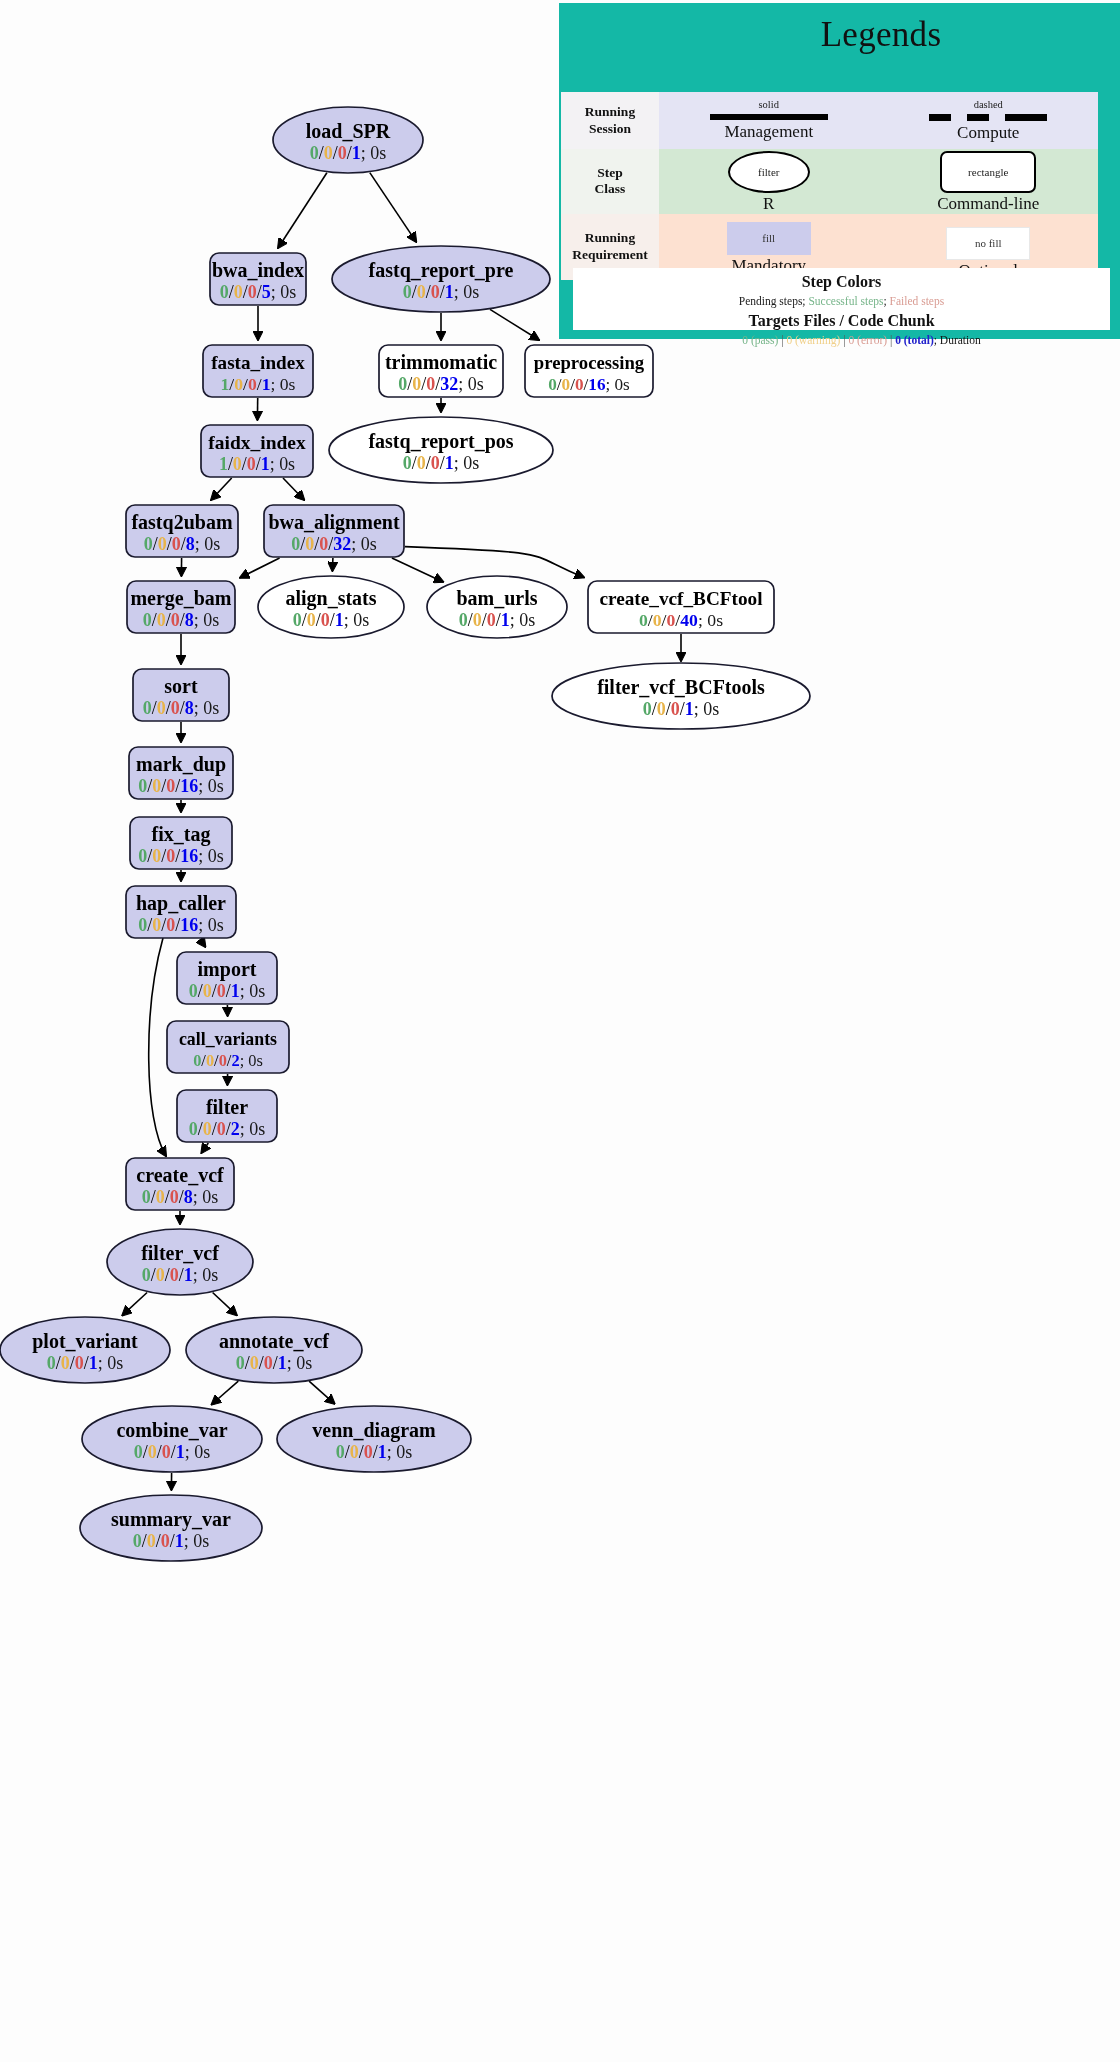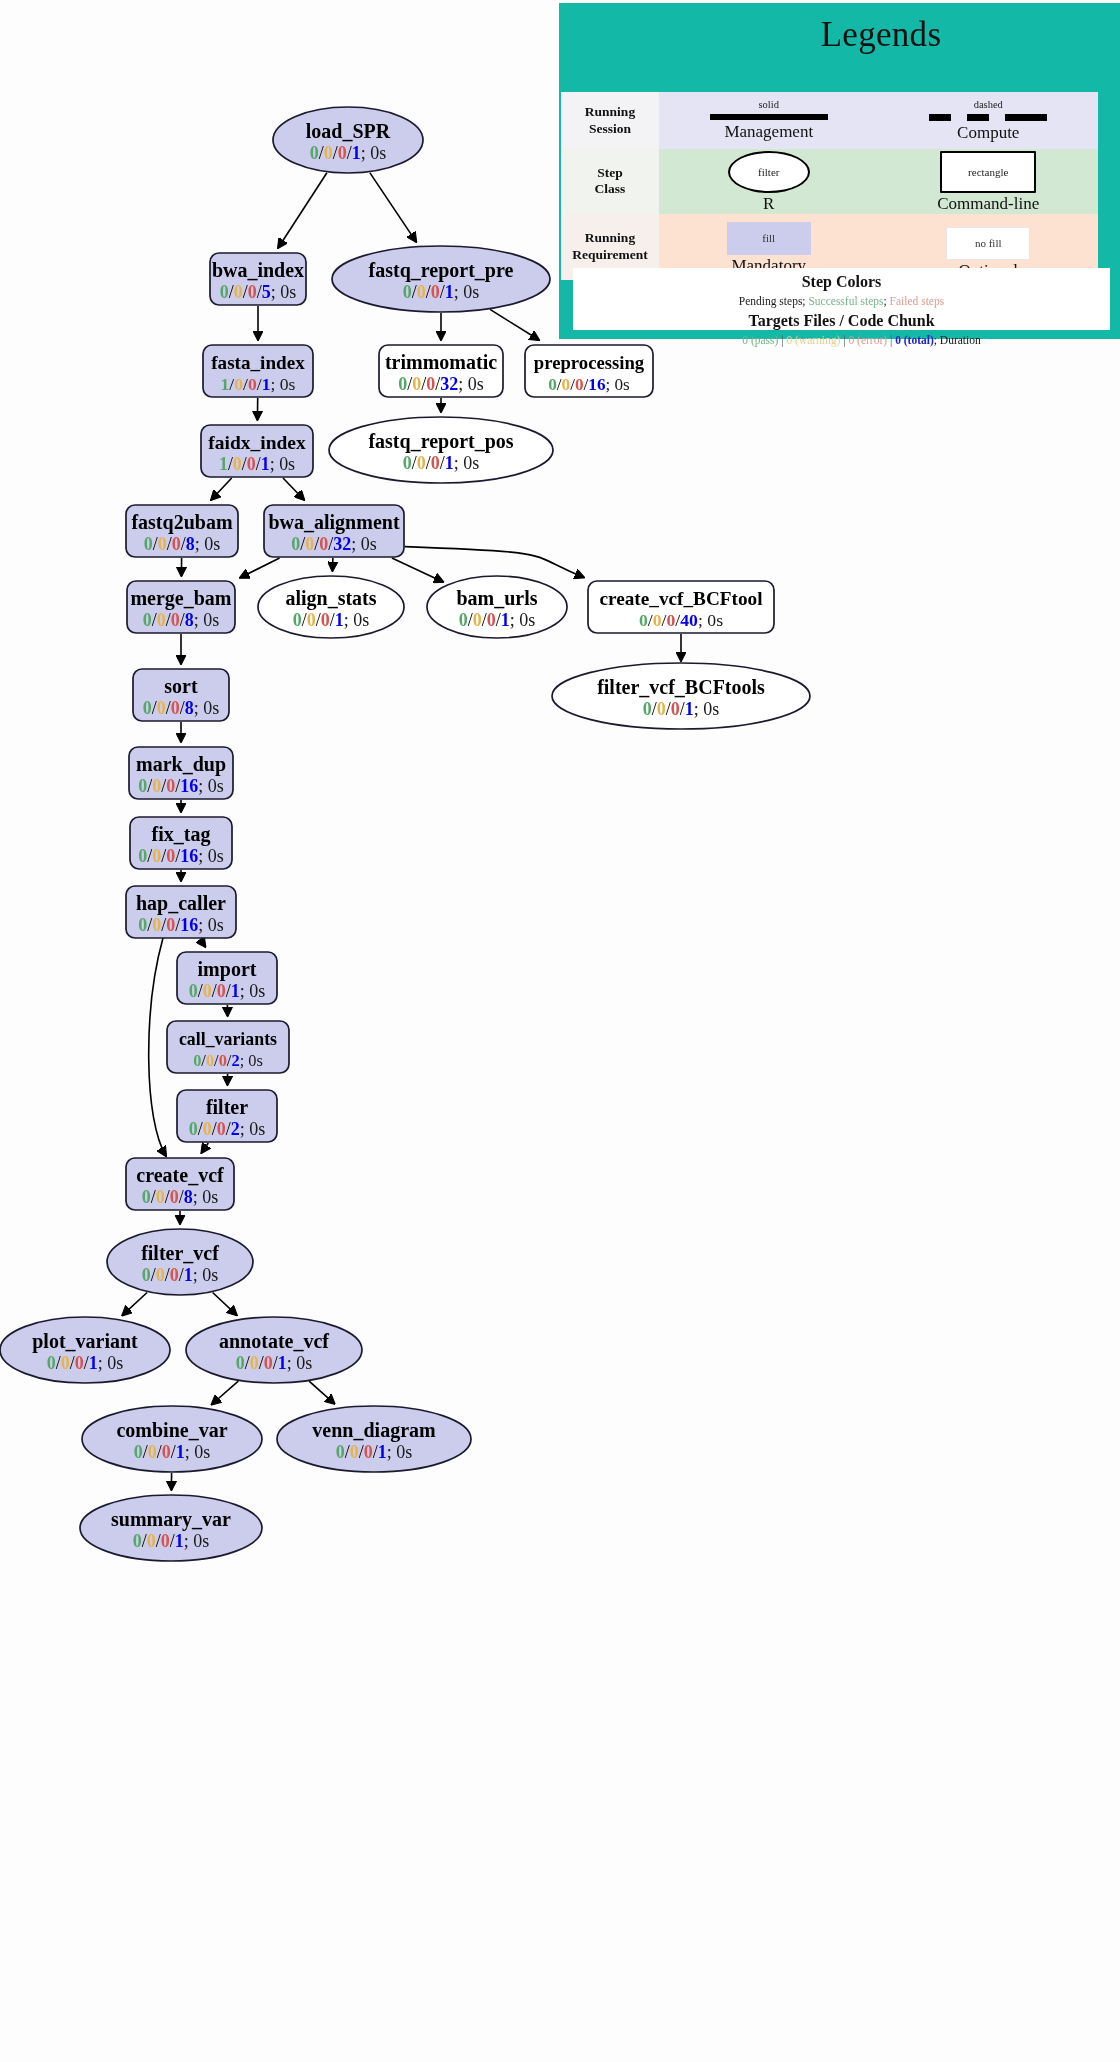--- a/index.html
+++ b/index.html
@@ -62,21 +62,21 @@
   .line-solid { width:118px; height:6px; background:#000; margin:3px auto 2px auto; }
   .line-dashed { width:118px; height:7px; margin:3px auto 2px auto;
     background-image: linear-gradient(to right, #000 0 22px, transparent 22px 38px, #000 38px 60px, transparent 60px 76px, #000 76px 98px);
   }
   .shape-ellipse {
     width:78px; height:38px; border:2px solid #000; border-radius:50%;
     margin:2px auto 1px auto; display:flex; align-items:center; justify-content:center;
     font-size:11px; color:#222; background:#fff;
   }
   .shape-rect {
-    width:92px; height:38px; border:2.3px solid #000; border-radius:1px;
+    width:92px; height:38px; border:2.3px solid #000; border-radius:7px;
     margin:2px auto 1px auto; display:flex; align-items:center; justify-content:center;
     font-size:11px; color:#222; background:#fff;
   }
   .swatch-fill {
     width:82px; height:31px; background:#ccccec; border:1px solid #ccccec;
     margin:3px auto 1px auto; display:flex; align-items:center; justify-content:center;
     font-size:11px; color:#333;
   }
   .swatch-nofill {
     width:82px; height:31px; background:#ffffff; border:1px solid #e8e8e8;

